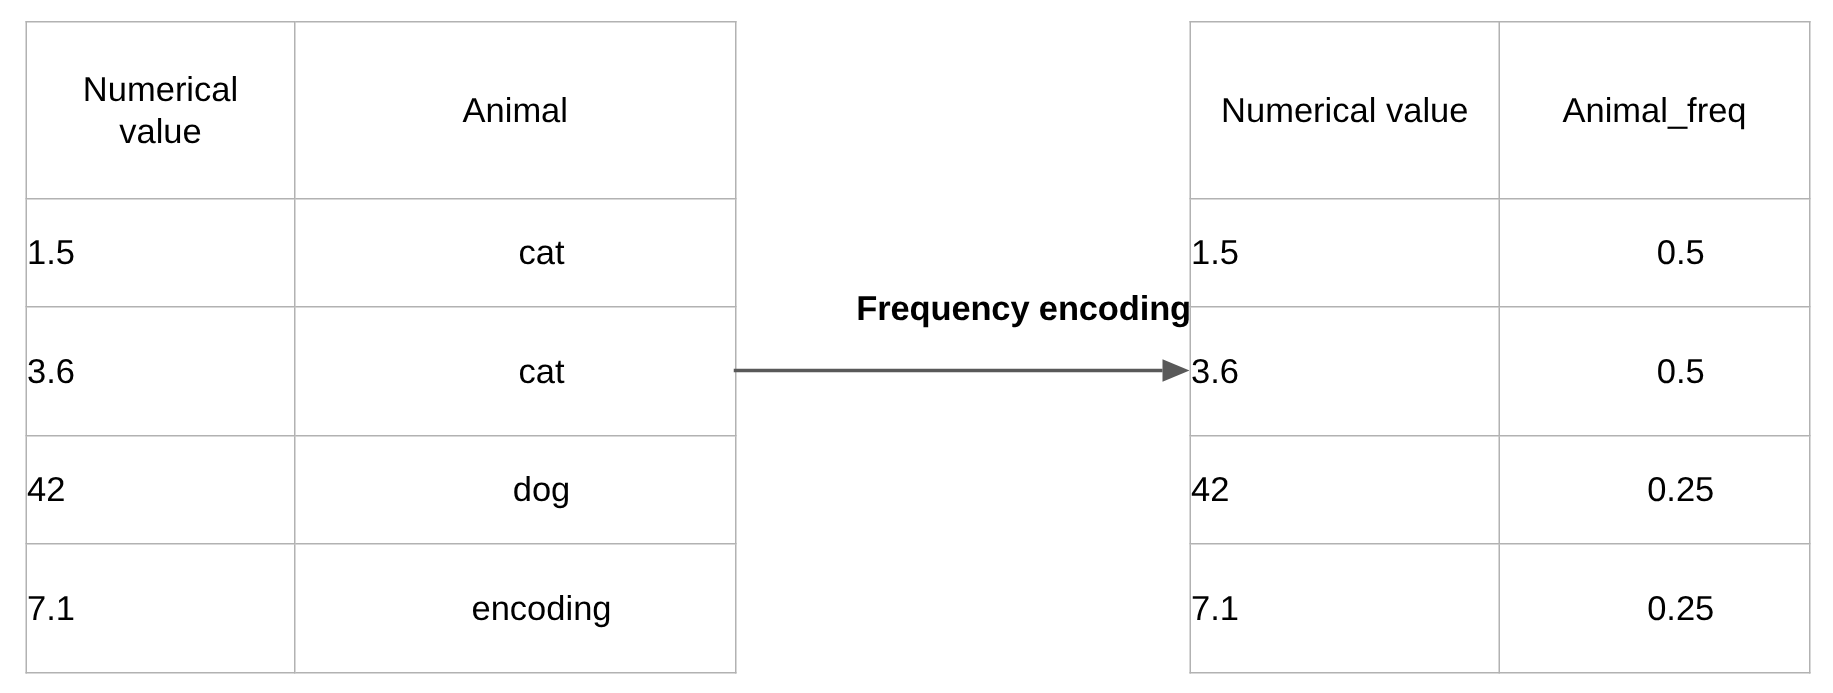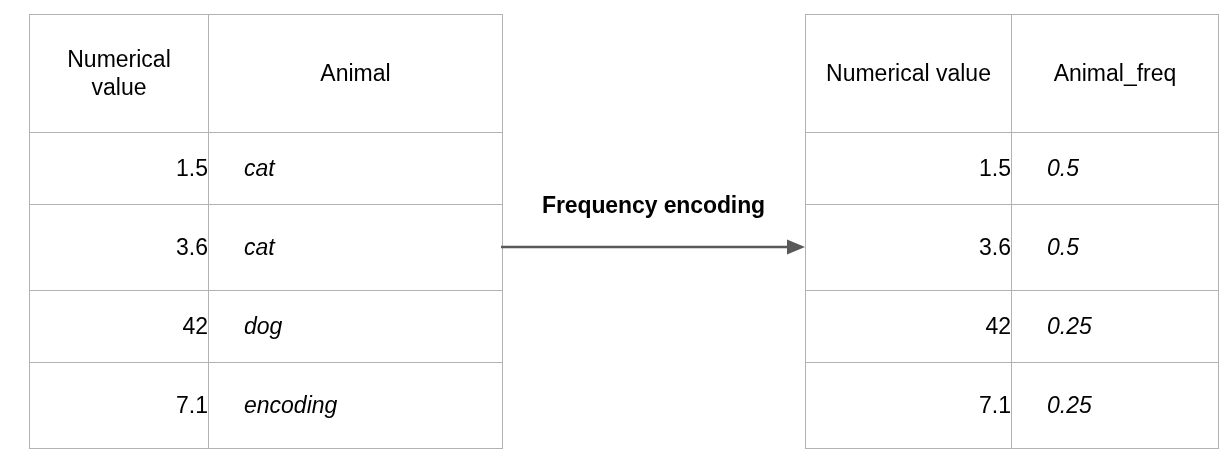--- a/index.html
+++ b/index.html
@@ -12,21 +12,20 @@
     height: 462px;
     position: relative;
     font-family: "Liberation Sans", sans-serif;
     color: #000000;
     overflow: hidden;
   }
 
   .diagram {
     position: absolute;
     inset: 0;
-    margin-left: 12px;
   }
 
   
   .data-table {
     position: absolute;
     border-collapse: collapse;
     table-layout: fixed;
     background: #ffffff;
   }
   .data-table td,
@@ -40,29 +39,28 @@
     background: #ffffff;
   }
   .data-table .hdr-cell {
     height: 117px;
     text-align: center;
     vertical-align: middle;
     padding: 0 8px;
   }
   .data-table .num-cell {
     height: 71px;
-    text-align: right;
+    text-align: left;
     vertical-align: middle;
   }
   .data-table .txt-cell {
     height: 71px;
-    text-align: left;
+    text-align: center;
     vertical-align: middle;
     padding-left: 35px;
-    font-style: italic;
   }
   .data-table .row-tall .num-cell,
   .data-table .row-tall .txt-cell {
     height: 85px;
   }
 
   
   #table-source {
     left: 17px;
     top: 14px;
@@ -82,21 +80,21 @@
   .transform {
     position: absolute;
     left: 489px;
     top: 192px;
     width: 305px;
   }
   .transform-label {
     font-size: 23px;
     font-weight: bold;
     color: #000000;
-    text-align: center;
+    text-align: right;
     letter-spacing: -0.1px;
     white-space: nowrap;
   }
   .transform-arrow {
     position: absolute;
     left: 0;
     top: 44px;
     width: 305px;
     height: 22px;
   }

